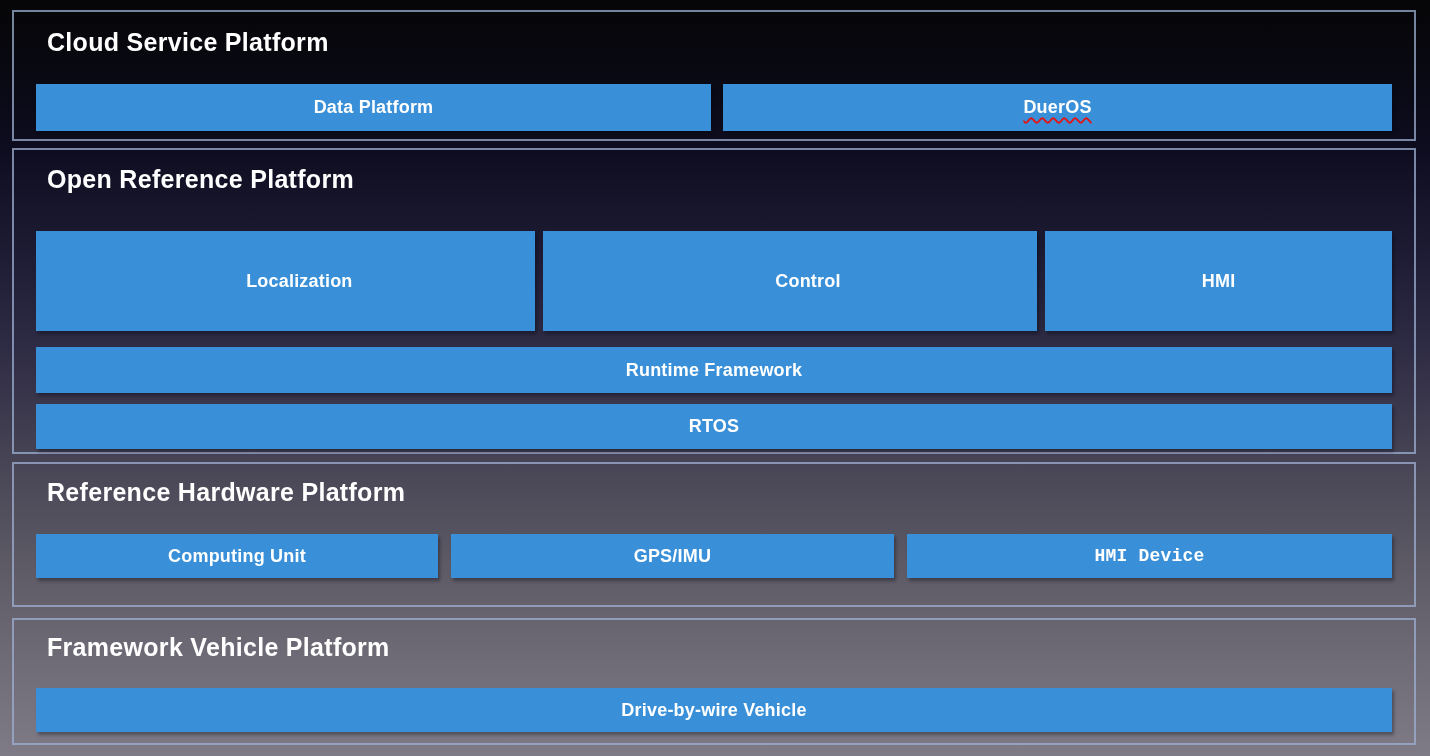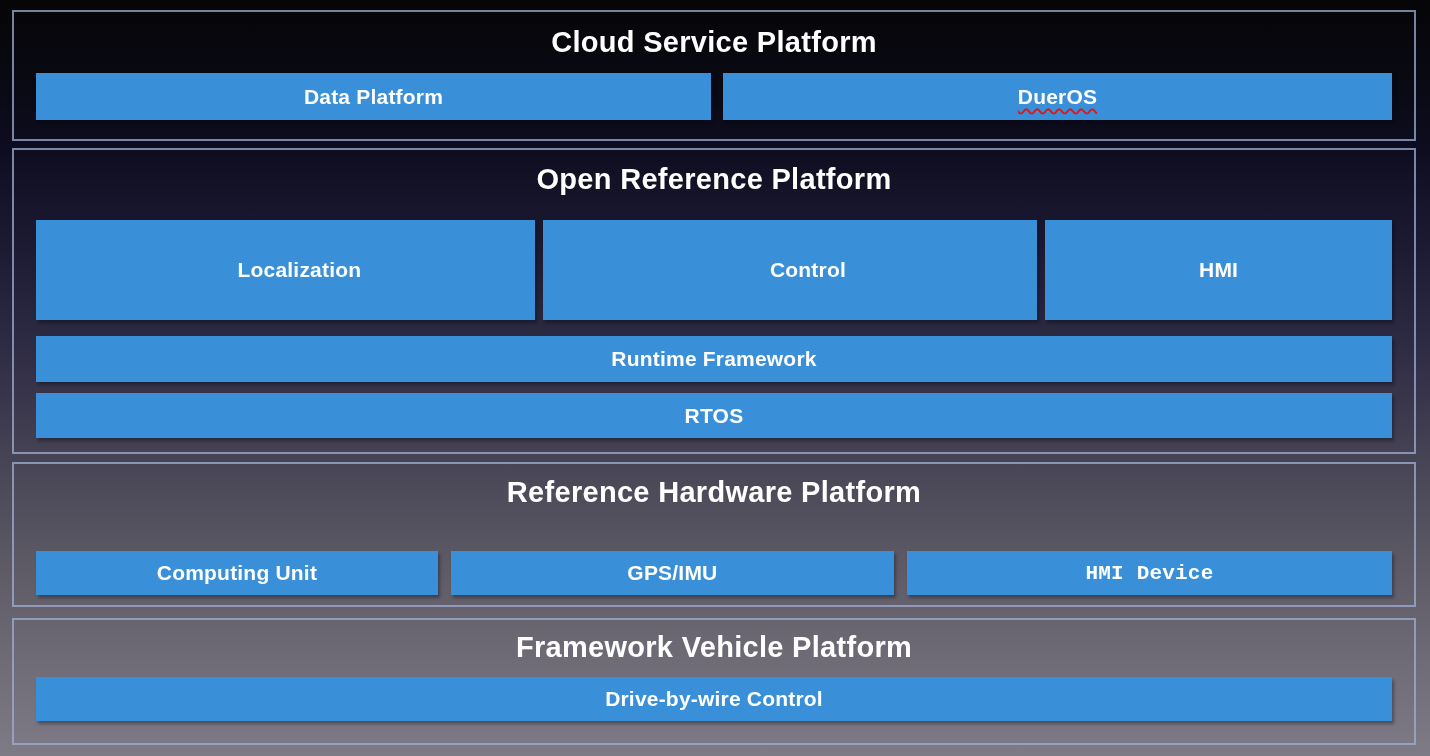--- a/index.html
+++ b/index.html
@@ -17,27 +17,27 @@
       #6e6b77 87%,
       #7e7b87 100%);
   }
   .panel{
     position:absolute;left:12px;width:1404px;box-sizing:border-box;
     border:2px solid rgba(157,175,210,0.75);
     padding:0 22px;
     display:flex;flex-direction:column;
   }
   .panel-title{
-    margin:0;text-align:center;color:#ffffff;
-    font-size:29px;font-weight:bold;line-height:29px;letter-spacing:0.3px;
+    margin:11px;text-align:left;color:#ffffff;
+    font-size:25px;font-weight:bold;line-height:29px;letter-spacing:0.3px;
   }
   .row{display:flex;}
   .block{
     background:#3990d8;
-    color:#ffffff;font-weight:bold;font-size:21px;letter-spacing:0.2px;
+    color:#ffffff;font-weight:bold;font-size:18px;letter-spacing:0.2px;
     display:flex;align-items:center;justify-content:center;
     box-shadow:2px 3px 3px rgba(4,7,16,0.35);
   }
   .misspelled{
     text-decoration-line:underline;
     text-decoration-style:wavy;
     text-decoration-color:#e21414;
     text-decoration-thickness:2px;
     text-underline-offset:4px;
   }
@@ -47,21 +47,21 @@
   .panel-cloud .row{margin-top:16px;height:47px;gap:12px;}
   
   .panel-software{top:148px;height:306px;}
   .panel-software .panel-title{margin-top:15px;}
   .panel-software .row-modules{margin-top:26px;height:100px;gap:8px;}
   .panel-software .row-runtime{margin-top:16px;height:46px;}
   .panel-software .row-rtos{margin-top:11px;height:45px;}
   
   .panel-hardware{top:462px;height:145px;}
   .panel-hardware .panel-title{margin-top:14px;}
-  .panel-hardware .row{margin-top:44px;height:44px;gap:13px;}
+  .panel-hardware .row{margin-top:16px;height:44px;gap:13px;}
   
   .panel-vehicle{top:618px;height:127px;}
   .panel-vehicle .panel-title{margin-top:13px;}
   .panel-vehicle .row{margin-top:15px;height:44px;}
   .grow{flex:1 1 0;}
 </style>
 </head>
 <body>
 
 <div class="stage">
@@ -115,18 +115,18 @@
       <div class="block" style="flex:484 1 0;font-family:Liberation Mono, monospace;">
         <span>HMI Device</span>
       </div>
     </div>
   </section>
 
   <section class="panel panel-vehicle">
     <h2 class="panel-title">Framework Vehicle Platform</h2>
     <div class="row">
       <div class="block grow">
-        <span>Drive-by-wire Control</span>
+        <span>Drive-by-wire Vehicle</span>
       </div>
     </div>
   </section>
 
 </div>
 
 </body></html>

